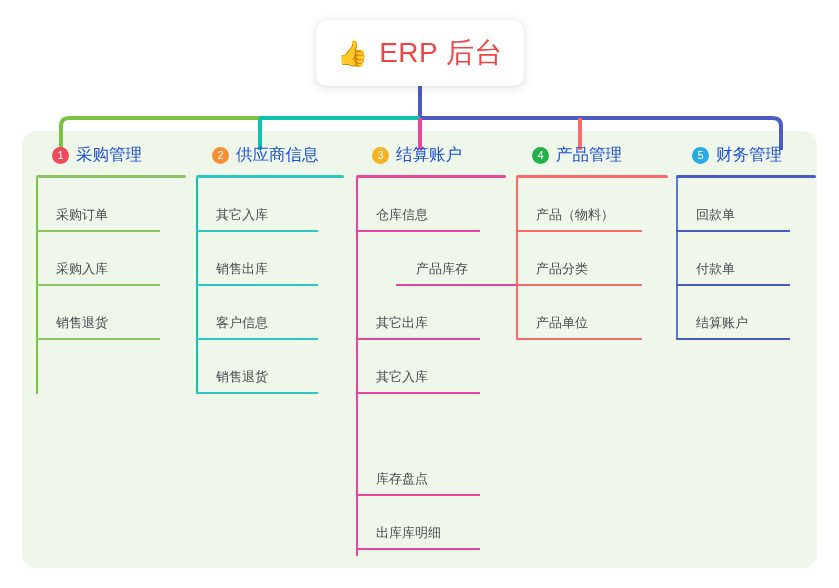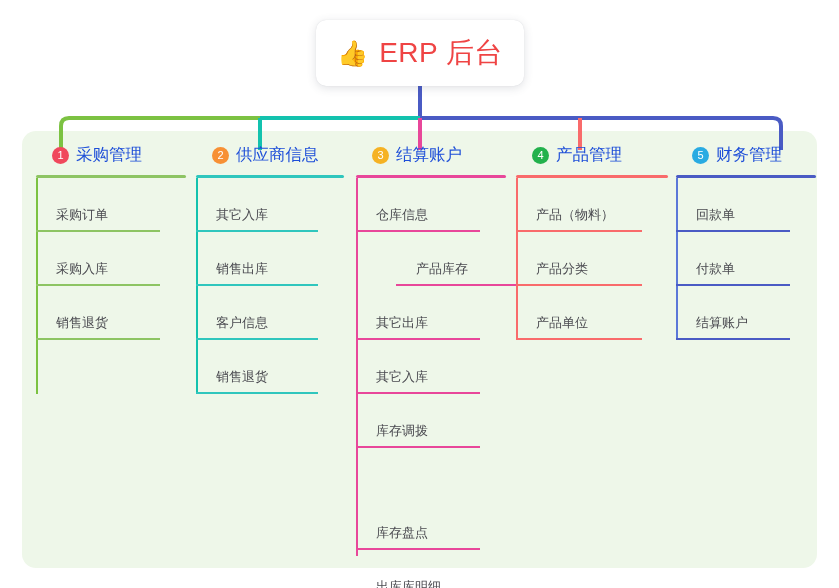--- a/index.html
+++ b/index.html
@@ -149,23 +149,20 @@
           </div>
           <div class="item" style="border-bottom-color: rgb(232, 71, 154); width: 124px; margin-left: 40px;">
             <span class="item-label">产品库存</span>
           </div>
           <div class="item" style="border-bottom-color: rgb(232, 71, 154); width: 124px;">
             <span class="item-label">其它出库</span>
           </div>
           <div class="item" style="border-bottom-color: rgb(232, 71, 154); width: 124px;">
             <span class="item-label">其它入库</span>
           </div>
-          <div class="item" style="border-bottom-color: rgb(232, 71, 154); width: 124px;">
-            <span class="item-label">库存调拨</span>
-          </div>
           <div class="item" style="border-bottom-color: rgb(232, 71, 154); width: 124px; margin-top: 48px;">
             <span class="item-label">库存盘点</span>
           </div>
           <div class="item" style="border-bottom-color: rgb(232, 71, 154); width: 124px;">
             <span class="item-label">出库库明细</span>
           </div>
         </div>
       </div>
       <div class="col" style="left: 516px; width: 152px;">
         <div class="col-head">

